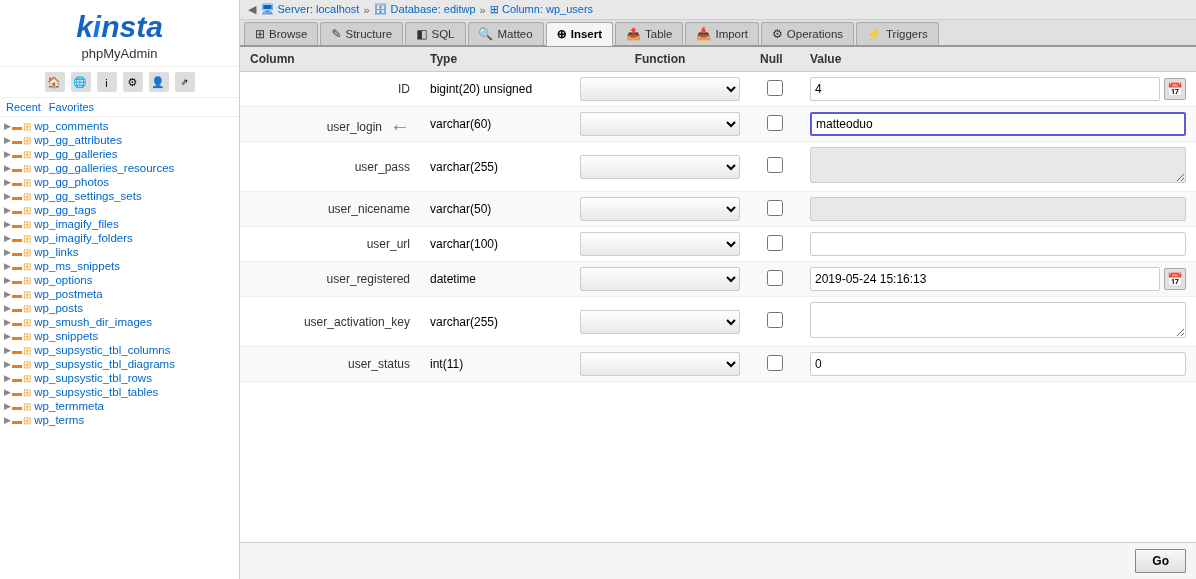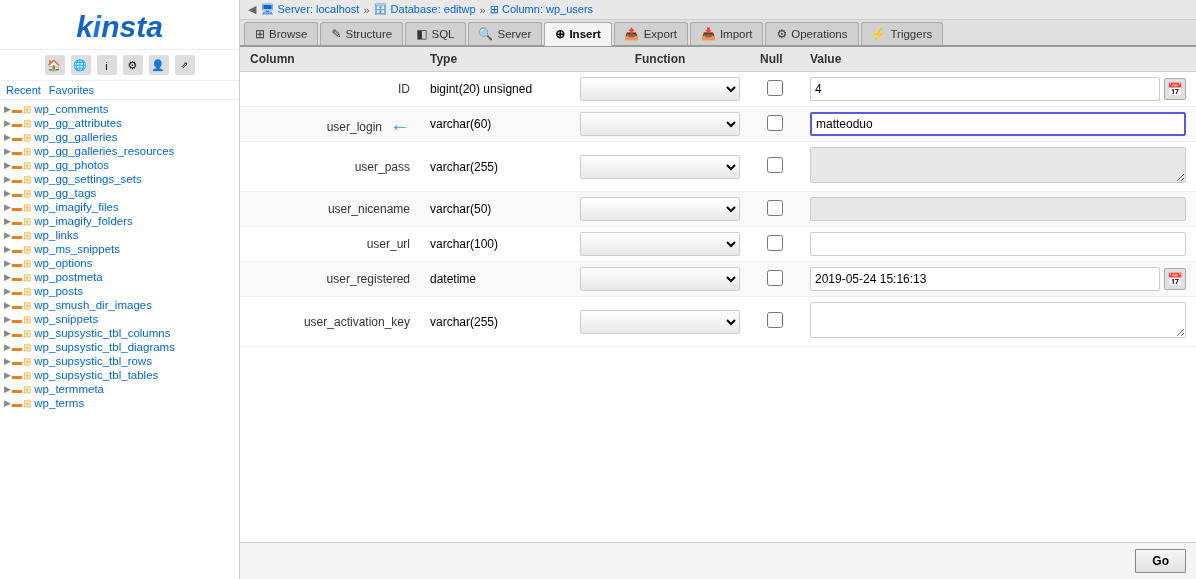--- a/index.html
+++ b/index.html
@@ -249,20 +249,21 @@
     ::-webkit-scrollbar-thumb { background: #ccc; border-radius: 4px; }
   </style>
 </head>
 <body>
 
 <div id="sidebar">
   <div id="sidebar-logo">
     <div class="logo-text">
       <span style="color:#1565c0;">k</span><span style="color:#1a73e8;">i</span><span style="color:#1565c0;">n</span><span style="color:#1565c0;">s</span><span style="color:#1565c0;">t</span><span style="color:#1565c0;">a</span>
     </div>
+    <div class="phpmyadmin-label">phpMyAdmin</div>
   </div>
   <div id="sidebar-icons">
     <div class="sidebar-icon-btn">🏠</div>
     <div class="sidebar-icon-btn">🌐</div>
     <div class="sidebar-icon-btn">ℹ</div>
     <div class="sidebar-icon-btn">⚙</div>
     <div class="sidebar-icon-btn">👤</div>
     <div class="sidebar-icon-btn" style="font-size:9px;">⇗</div>
   </div>
   <div id="sidebar-recent-favs">
@@ -468,29 +469,29 @@
       <div class="tab">
         <span class="tab-icon">✎</span>
         <span>Structure</span>
       </div>
       <div class="tab">
         <span class="tab-icon">◧</span>
         <span>SQL</span>
       </div>
       <div class="tab">
         <span class="tab-icon">🔍</span>
-        <span>Server</span>
+        <span>Matteo</span>
       </div>
       <div class="tab active">
         <span class="tab-icon">⊕</span>
         <span>Insert</span>
       </div>
       <div class="tab">
         <span class="tab-icon">📤</span>
-        <span>Export</span>
+        <span>Table</span>
       </div>
       <div class="tab">
         <span class="tab-icon">📥</span>
         <span>Import</span>
       </div>
       <div class="tab">
         <span class="tab-icon">⚙</span>
         <span>Operations</span>
       </div>
       <div class="tab">
@@ -619,20 +620,35 @@
     <td class="col-func">
       <select class="func-select">
         <option value=""></option>
       </select>
     </td>
     <td style="text-align:center;">
       <input type="checkbox" class="null-checkbox" style="">
     </td>
     <td><textarea class="value-textarea" style=""></textarea></td>
   </tr>
+          <tr class="edit-row">
+    <td class="col-name">
+      user_status
+    </td>
+    <td class="col-type">int(11)</td>
+    <td class="col-func">
+      <select class="func-select">
+        <option value=""></option>
+      </select>
+    </td>
+    <td style="text-align:center;">
+      <input type="checkbox" class="null-checkbox" style="">
+    </td>
+    <td><input type="text" class="value-input" value="0" style=""></td>
+  </tr>
         </tbody>
     </table>
   </div>
 
   <div id="footer-bar">
     <button class="go-button">Go</button>
   </div>
 </div>
 
 </body></html>

